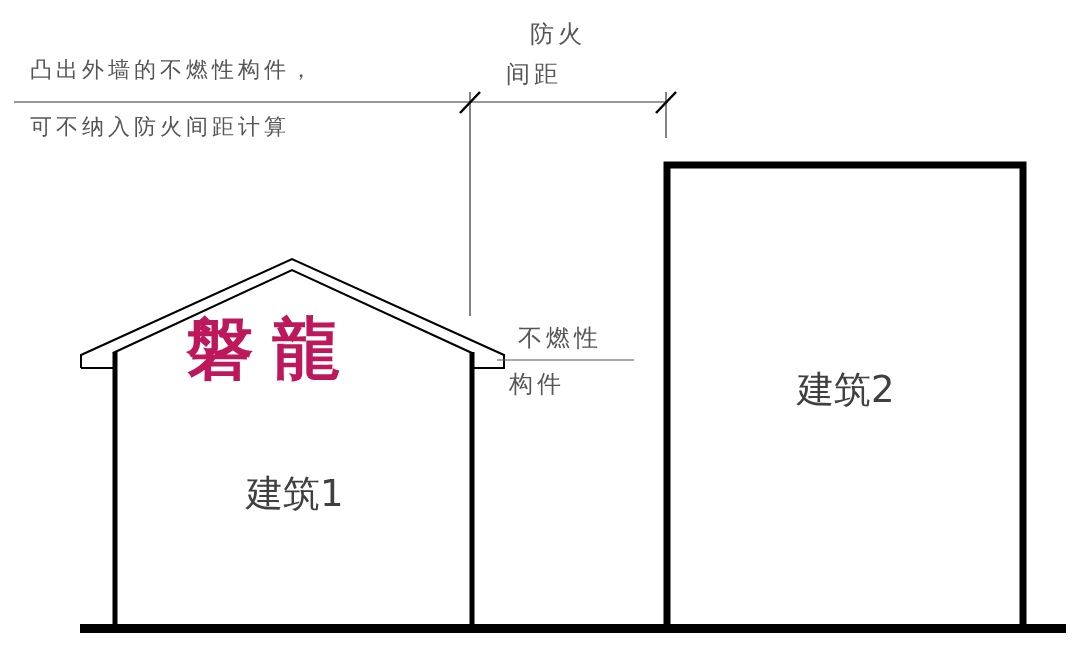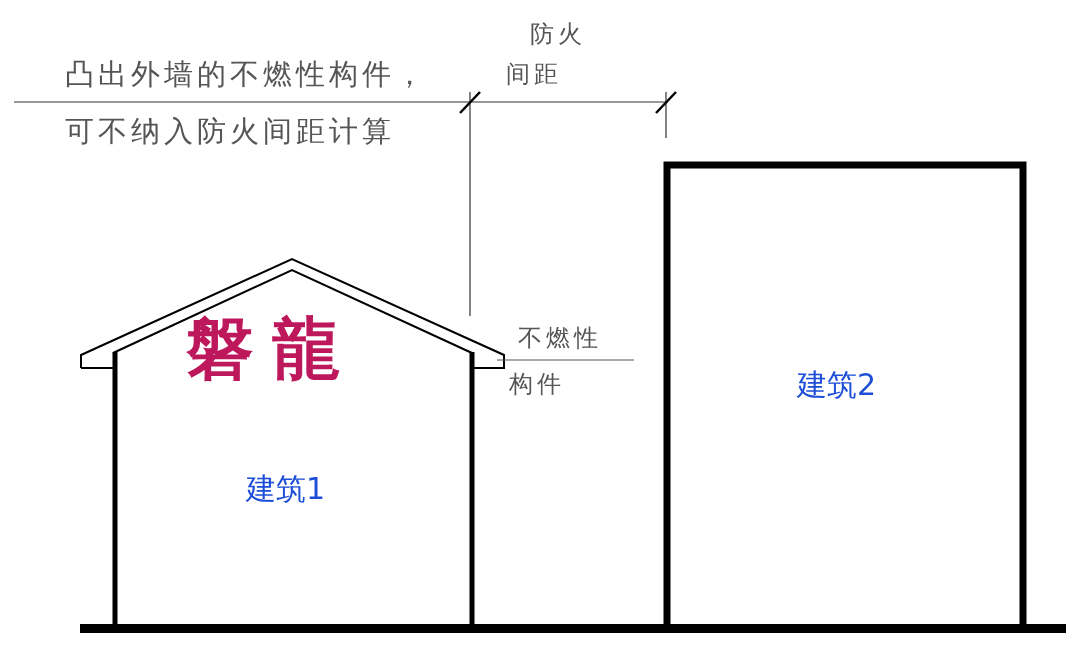--- a/index.html
+++ b/index.html
@@ -1,22 +1,22 @@
 <!DOCTYPE html>
 <html><head>
 <meta charset="utf-8">
 <style>
   html, body { margin: 0; padding: 0; background: #ffffff; }
   body { width: 1080px; height: 656px; position: relative; overflow: hidden;
          font-family: "DejaVu Sans", sans-serif; }
   svg { position: absolute; left: 0; top: 0; }
   .lbl { position: absolute; color: #555555; white-space: nowrap; letter-spacing: 4px; }
-  .note { font-size: 29px; margin-left: 35px; }
+  .note { font-size: 22px; }
   .small { font-size: 24px; }
-  .bname { font-size: 30px; letter-spacing: 0; color: #1d4ed8; }
+  .bname { font-size: 37px; letter-spacing: 0; color: #404040; }
   .wm { position: absolute; font-size: 68px; color: #be185d; font-weight: bold; letter-spacing: 18px; }
 </style>
 </head>
 <body>
 
 <svg width="1080" height="656" viewBox="0 0 1080 656">
 
   <line x1="14" y1="102" x2="668" y2="102" stroke="#333" stroke-width="1.2"></line>
 
   <line x1="470" y1="92" x2="470" y2="316" stroke="#333" stroke-width="1.2"></line>

